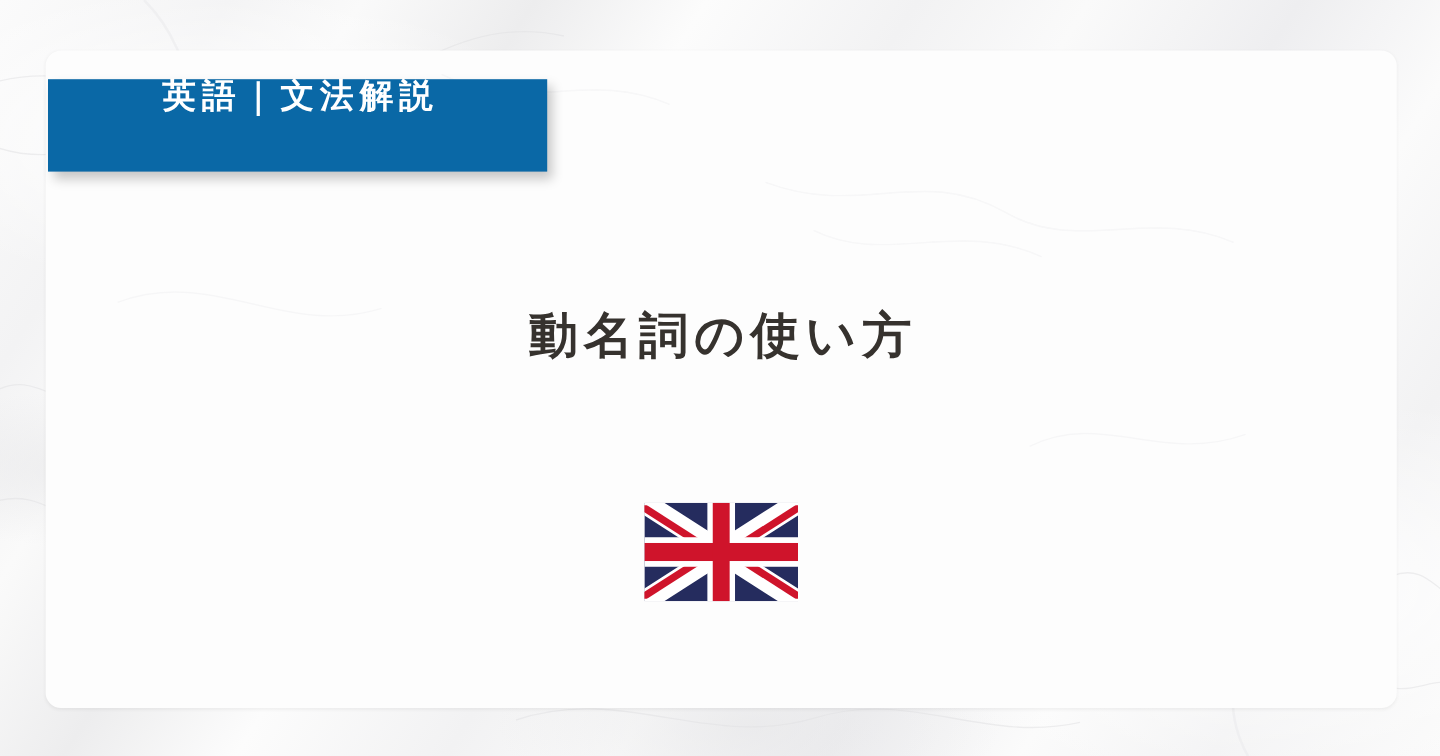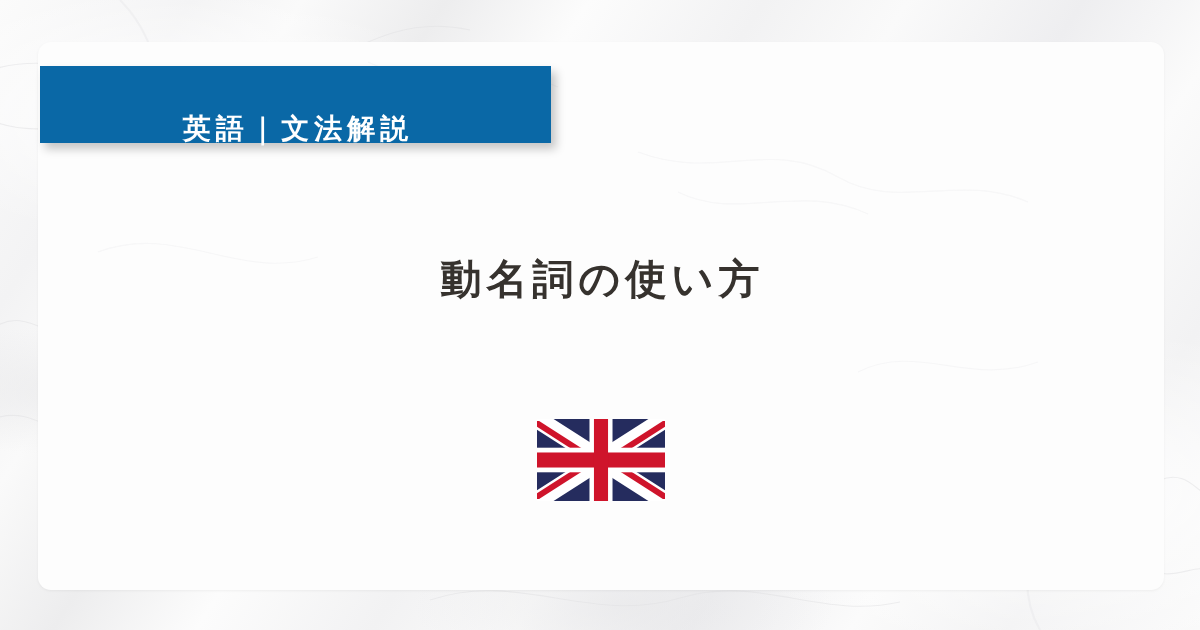--- a/index.html
+++ b/index.html
@@ -56,26 +56,26 @@
     inset: 0;
     pointer-events: none;
     opacity: 0.4;
   }
 
   
   .banner {
     position: absolute;
     left: 40px;
     top: 66px;
-    width: 511px;
+    width: 416px;
     height: 77px;
     background: #0a68a6;
     box-shadow: 5px 6px 9px rgba(0,0,0,0.22);
     display: flex;
-    align-items: flex-end;
+    align-items: flex-start;
     justify-content: center;
     z-index: 5;
   }
   .banner-text {
     color: #ffffff;
     font-size: 28px;
     font-weight: 700;
     letter-spacing: 5px;
     line-height: 1;
     white-space: nowrap;

